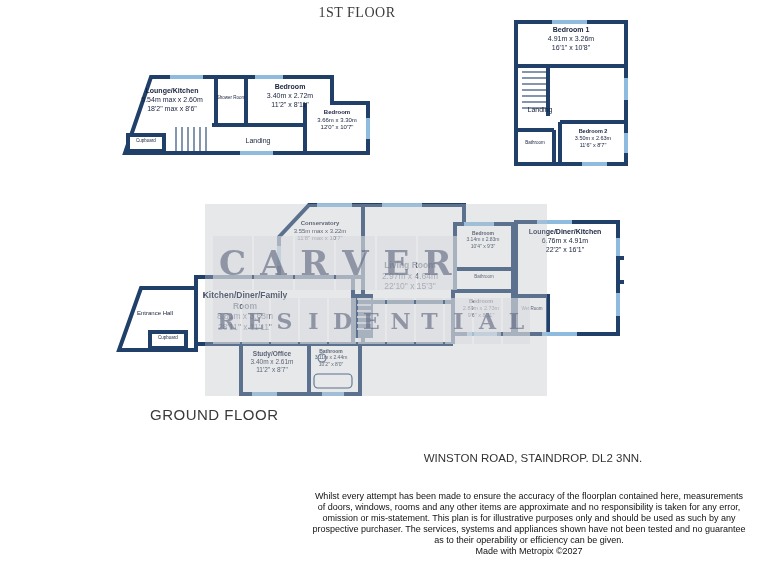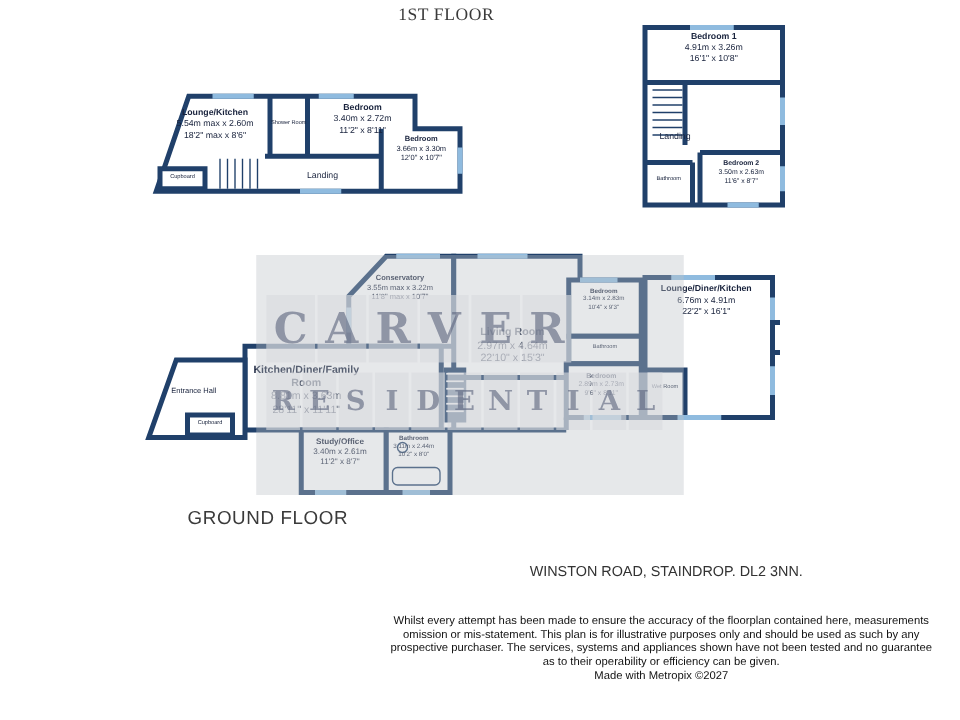--- a/index.html
+++ b/index.html
@@ -243,19 +243,20 @@
 
 
   <div class="wm-band" style="left:205px;top:204px;width:342px;height:192px;"></div>
   <div class="wm-row wm-r1" style="left:213px;top:236px;"><span class="wm-tile">C</span><span class="wm-tile">A</span><span class="wm-tile">R</span><span class="wm-tile">V</span><span class="wm-tile">E</span><span class="wm-tile">R</span></div>
   <div class="wm-row wm-r2" style="left:213px;top:298px;"><span class="wm-tile">R</span><span class="wm-tile">E</span><span class="wm-tile">S</span><span class="wm-tile">I</span><span class="wm-tile">D</span><span class="wm-tile">E</span><span class="wm-tile">N</span><span class="wm-tile">T</span><span class="wm-tile">I</span><span class="wm-tile">A</span><span class="wm-tile">L</span></div>
 
   <div class="address" style="left:383px;top:452px;width:300px;">WINSTON ROAD, STAINDROP. DL2 3NN.</div>
 
   <div class="disclaimer" style="left:295px;top:491px;width:468px;">
     <div>Whilst every attempt has been made to ensure the accuracy of the floorplan contained here, measurements</div>
+    <div>of doors, windows, rooms and any other items are approximate and no responsibility is taken for any error,</div>
     <div>omission or mis-statement. This plan is for illustrative purposes only and should be used as such by any</div>
     <div>prospective purchaser. The services, systems and appliances shown have not been tested and no guarantee</div>
     <div>as to their operability or efficiency can be given.</div>
     <div>Made with Metropix ©2027</div>
   </div>
 
 </div>
 
 </body></html>

